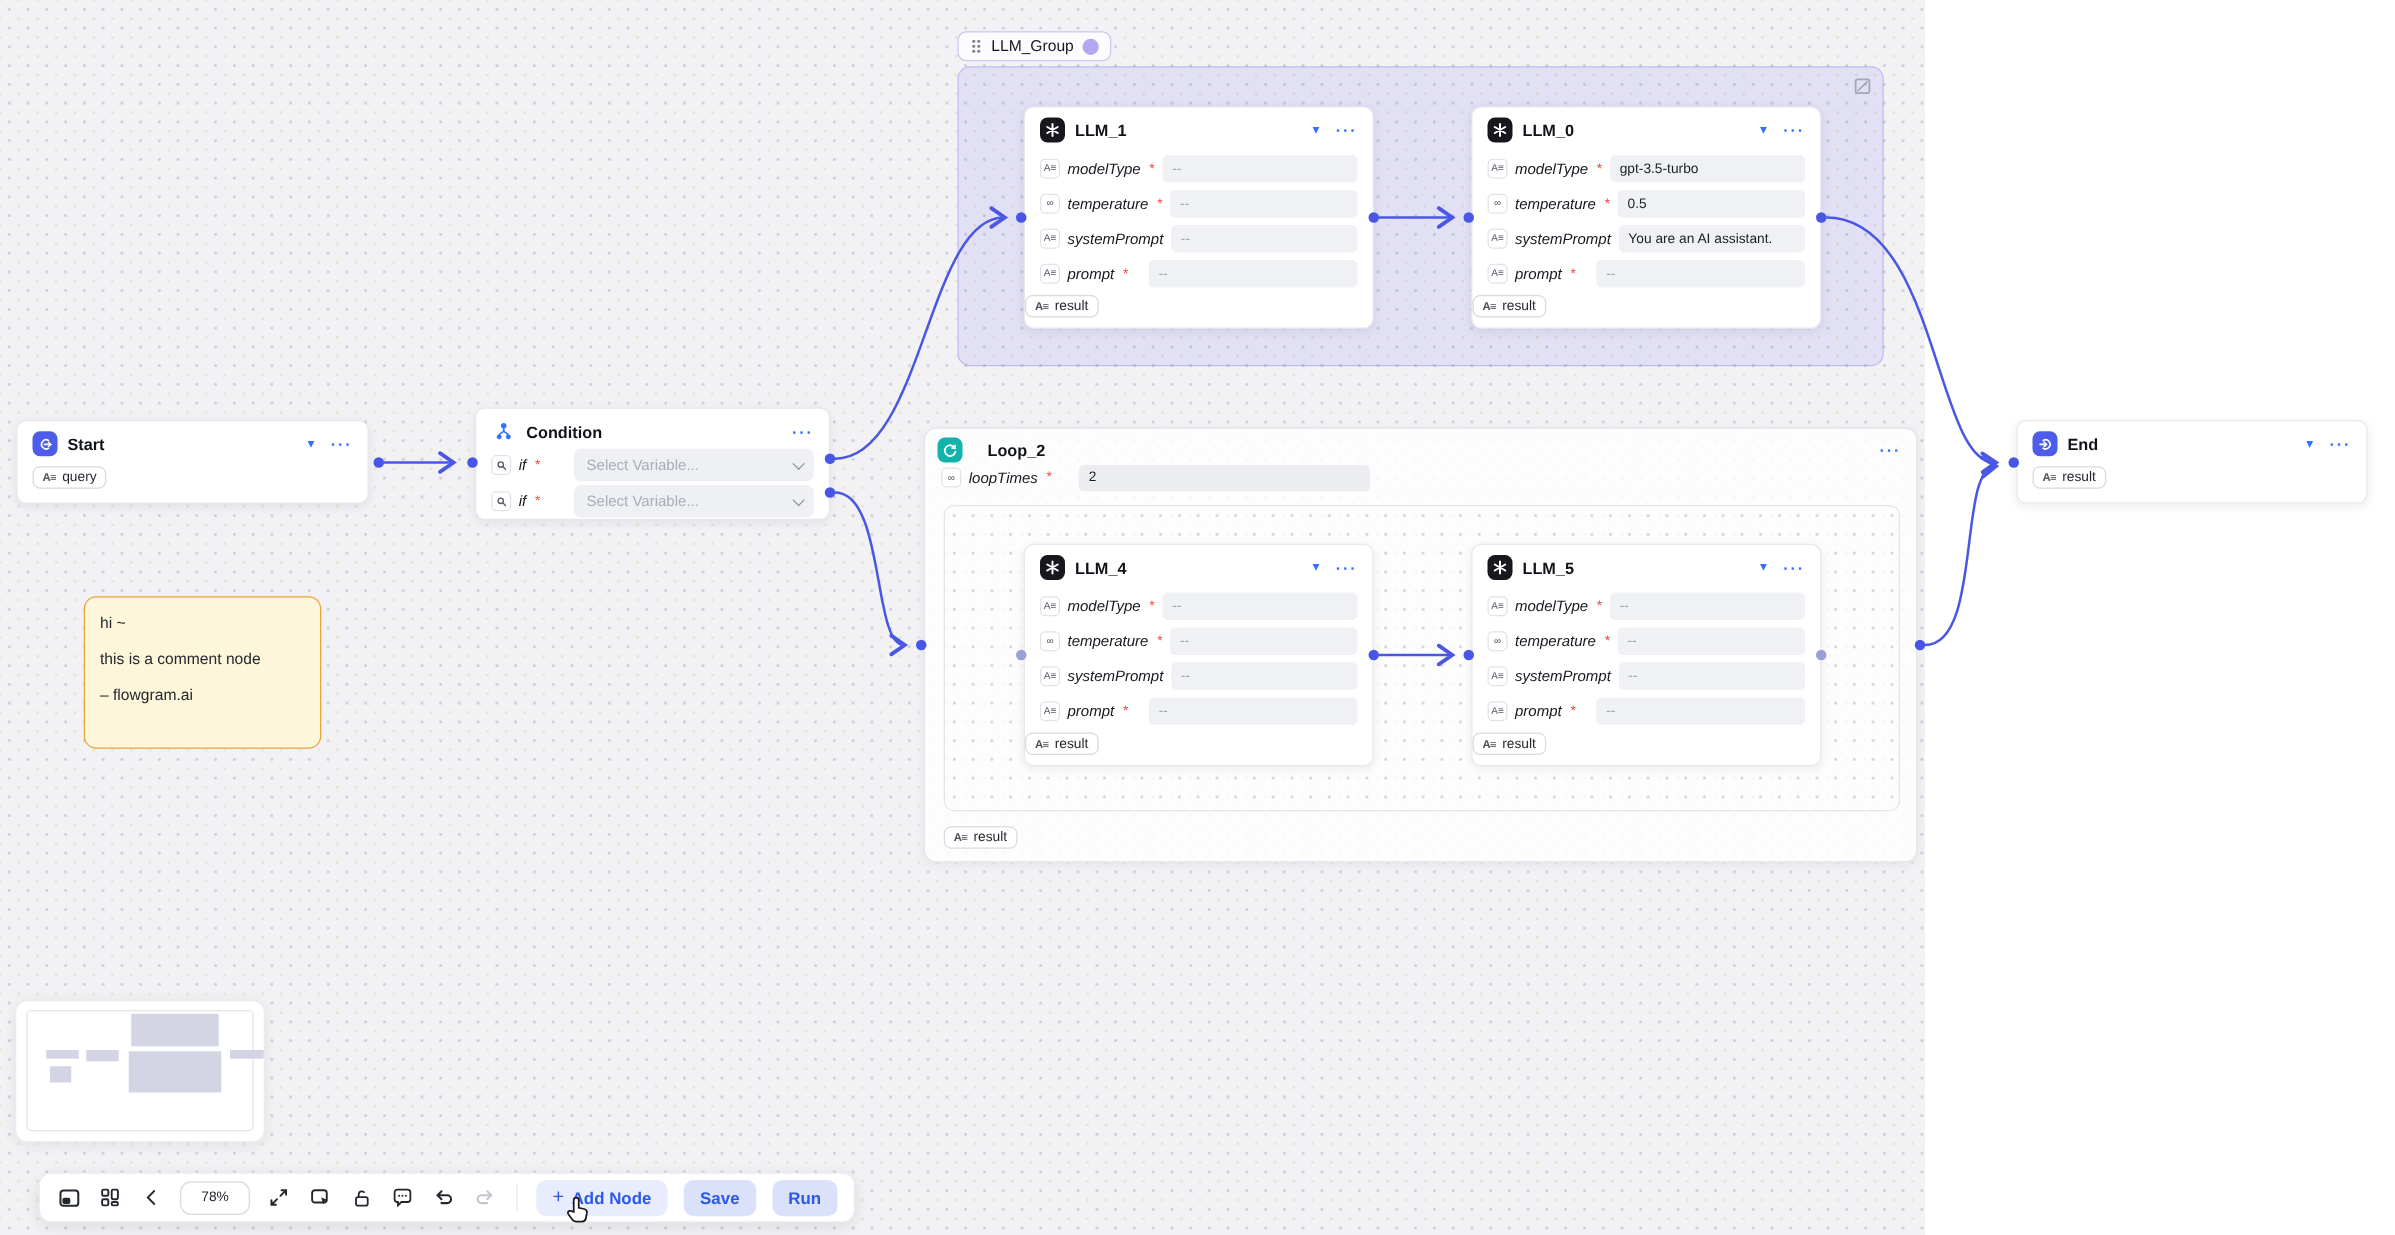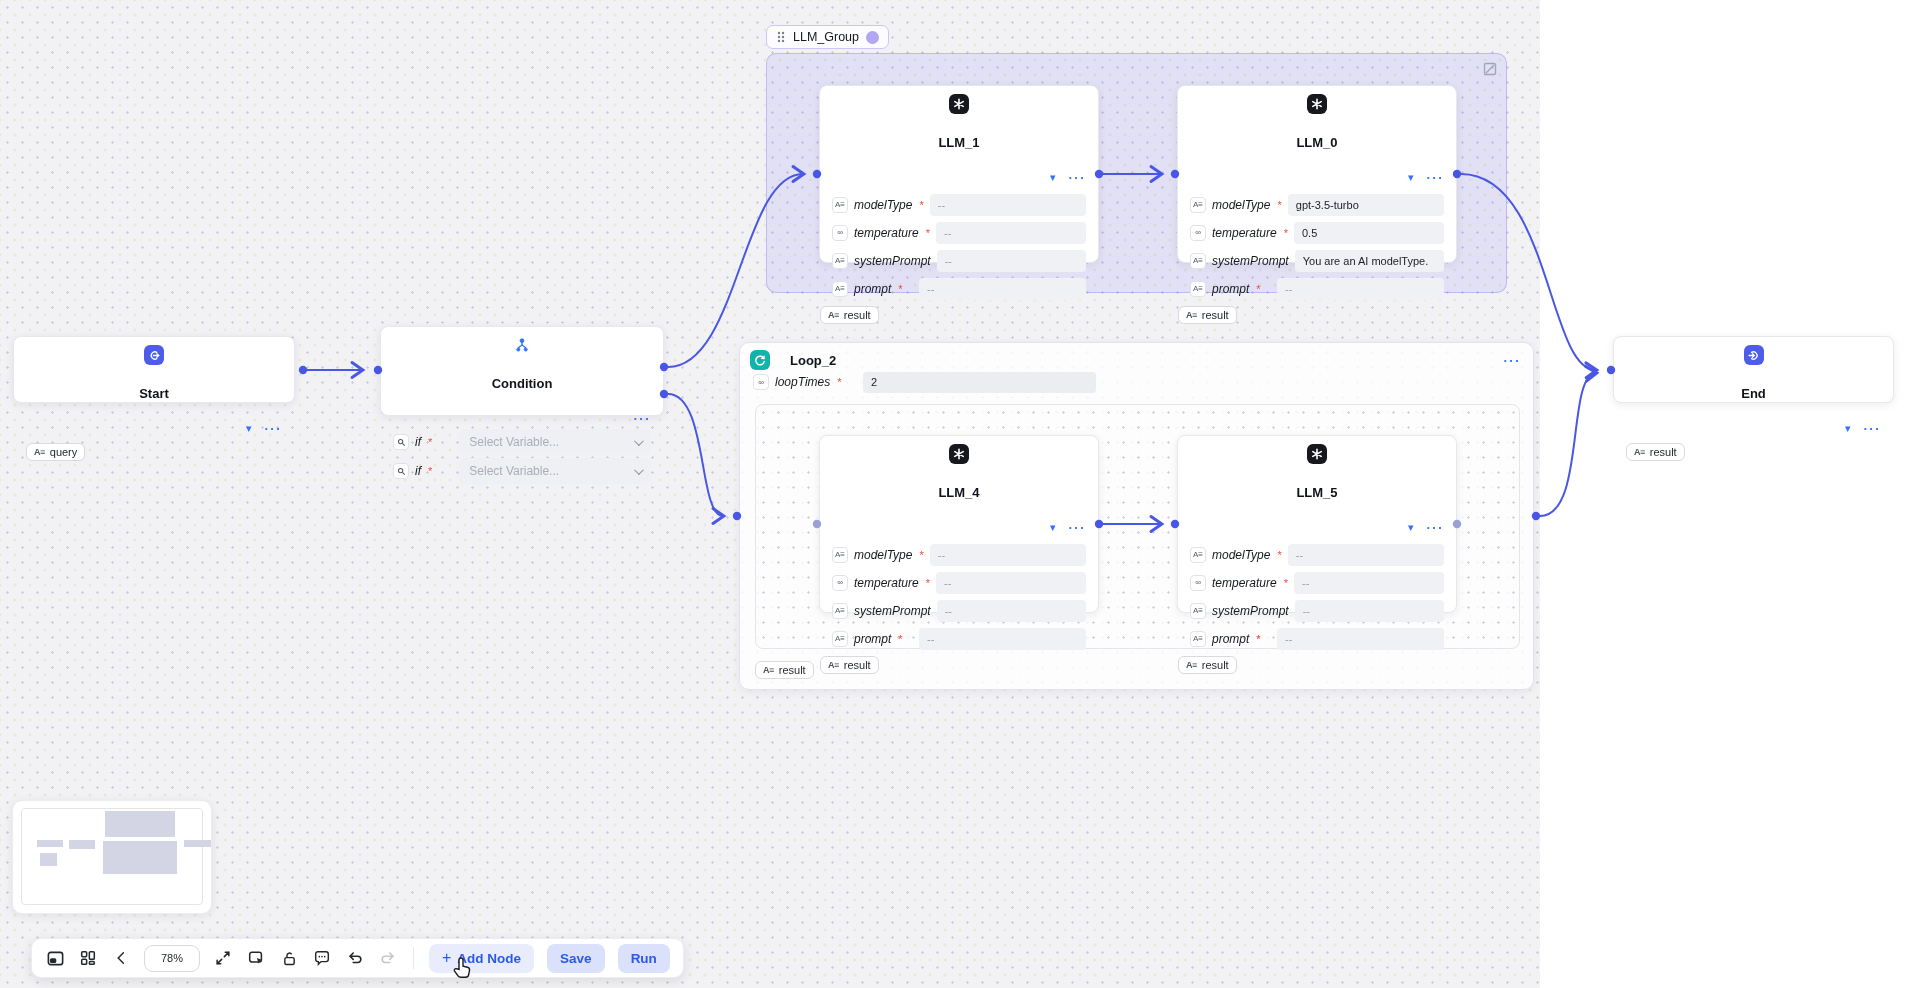--- a/index.html
+++ b/index.html
@@ -18,21 +18,21 @@
     background:rgba(108,95,240,0.12); border:1px solid rgba(108,95,240,0.30); border-radius:10px; z-index:1;}
   .group-corner{ position:absolute; top:7px; right:8px; width:16px; height:16px; opacity:.75;}
   .group-label{ position:absolute; left:766px; top:25px; height:24px; z-index:2;
     display:inline-flex; align-items:center; gap:7px; padding:0 9px;
     background:rgba(252,252,255,0.95); border:1px solid #cdc6f2; border-radius:7px;
     font-size:12.5px; color:#15181e; font-weight:500;}
   .group-dot{ width:13px; height:13px; border-radius:50%; background:#b2a7f1; }
   
   .node{ position:absolute; background:#fff; border:1px solid #e7e8ee; border-radius:8px;
     box-shadow:0 2px 8px rgba(25,27,60,0.08); z-index:2;}
-  .hdr{ display:flex; align-items:center; gap:21px; padding:8px 12px 4px 12px;flex-direction:column; }
+  .hdr{ display:flex; align-items:center; gap:8px; padding:8px 12px 4px 12px; }
   .hdr .title{ font-size:13px; font-weight:700; color:#101319; }
   .hdr-right{ margin-left:auto; display:flex; align-items:center; gap:13px; }
   .tri{ color:#3370ff; font-size:11px; line-height:1; cursor:pointer;}
   .menu-dots{ color:#3370ff; font-size:13px; font-weight:700; letter-spacing:1.5px; line-height:1; cursor:pointer;}
   .icon-badge{ width:20px; height:20px; border-radius:6px; display:flex; align-items:center; justify-content:center; flex:0 0 auto;}
   .badge{ display:inline-flex; align-items:center; gap:5px; border:1px solid #d8dae0; border-radius:6px;
     padding:2px 7px; font-size:11px; color:#1f2329; background:#fff; margin:4px 12px 0 12px; width:max-content;}
   .type-ic{ font-size:9px; color:#4a4f58; letter-spacing:-0.5px; font-weight:700;}
   
   .frow{ display:flex; align-items:center; gap:6px; padding:0 12px; height:23px; margin-top:5px;}
@@ -268,21 +268,21 @@
       </div>
     <div class="frow">
         <span class="f-icon">∞</span>
         <span class="f-label">temperature</span>
         <span class="req">*</span>
         <span class="f-value">0.5</span>
       </div>
     <div class="frow">
         <span class="f-icon">A≡</span>
         <span class="f-label">systemPrompt</span>
-        <span class="f-value">You are an AI modelType.</span>
+        <span class="f-value">You are an AI assistant.</span>
       </div>
     <div class="frow">
         <span class="f-icon">A≡</span>
         <span class="f-label">prompt</span>
         <span class="req">*</span>
         <span class="f-value placeholder">--</span>
       </div>
     <div class="badge result-row">
         <span class="type-ic">A≡</span>
         <span>result</span>
@@ -387,20 +387,25 @@
         <span class="tri">▾</span>
         <span class="menu-dots">···</span>
       </span>
     </div>
     <div class="badge">
       <span class="type-ic">A≡</span>
       <span>result</span>
     </div>
   </div>
 
+  <div class="comment">
+    <p>hi ~</p>
+    <p>this is a comment node</p>
+    <p>– flowgram.ai</p>
+  </div>
 
   <svg class="edges" width="1916" height="988">
     <defs>
       <marker id="arr" viewBox="-8 -6 10 12" refX="0" refY="0" markerWidth="10" markerHeight="10" orient="auto">
         <path d="M-6,-4.5 L0.5,0 L-6,4.5" fill="none" stroke="#4a57e4" stroke-width="1.8" stroke-linecap="round"></path>
       </marker>
     </defs>
     <g fill="none" stroke="#4a57e4" stroke-width="2">
       <path d="M307 370 L362 370" marker-end="url(#arr)"></path>
       <path d="M668 367 C738 367 742 174 803 174" marker-end="url(#arr)"></path>

